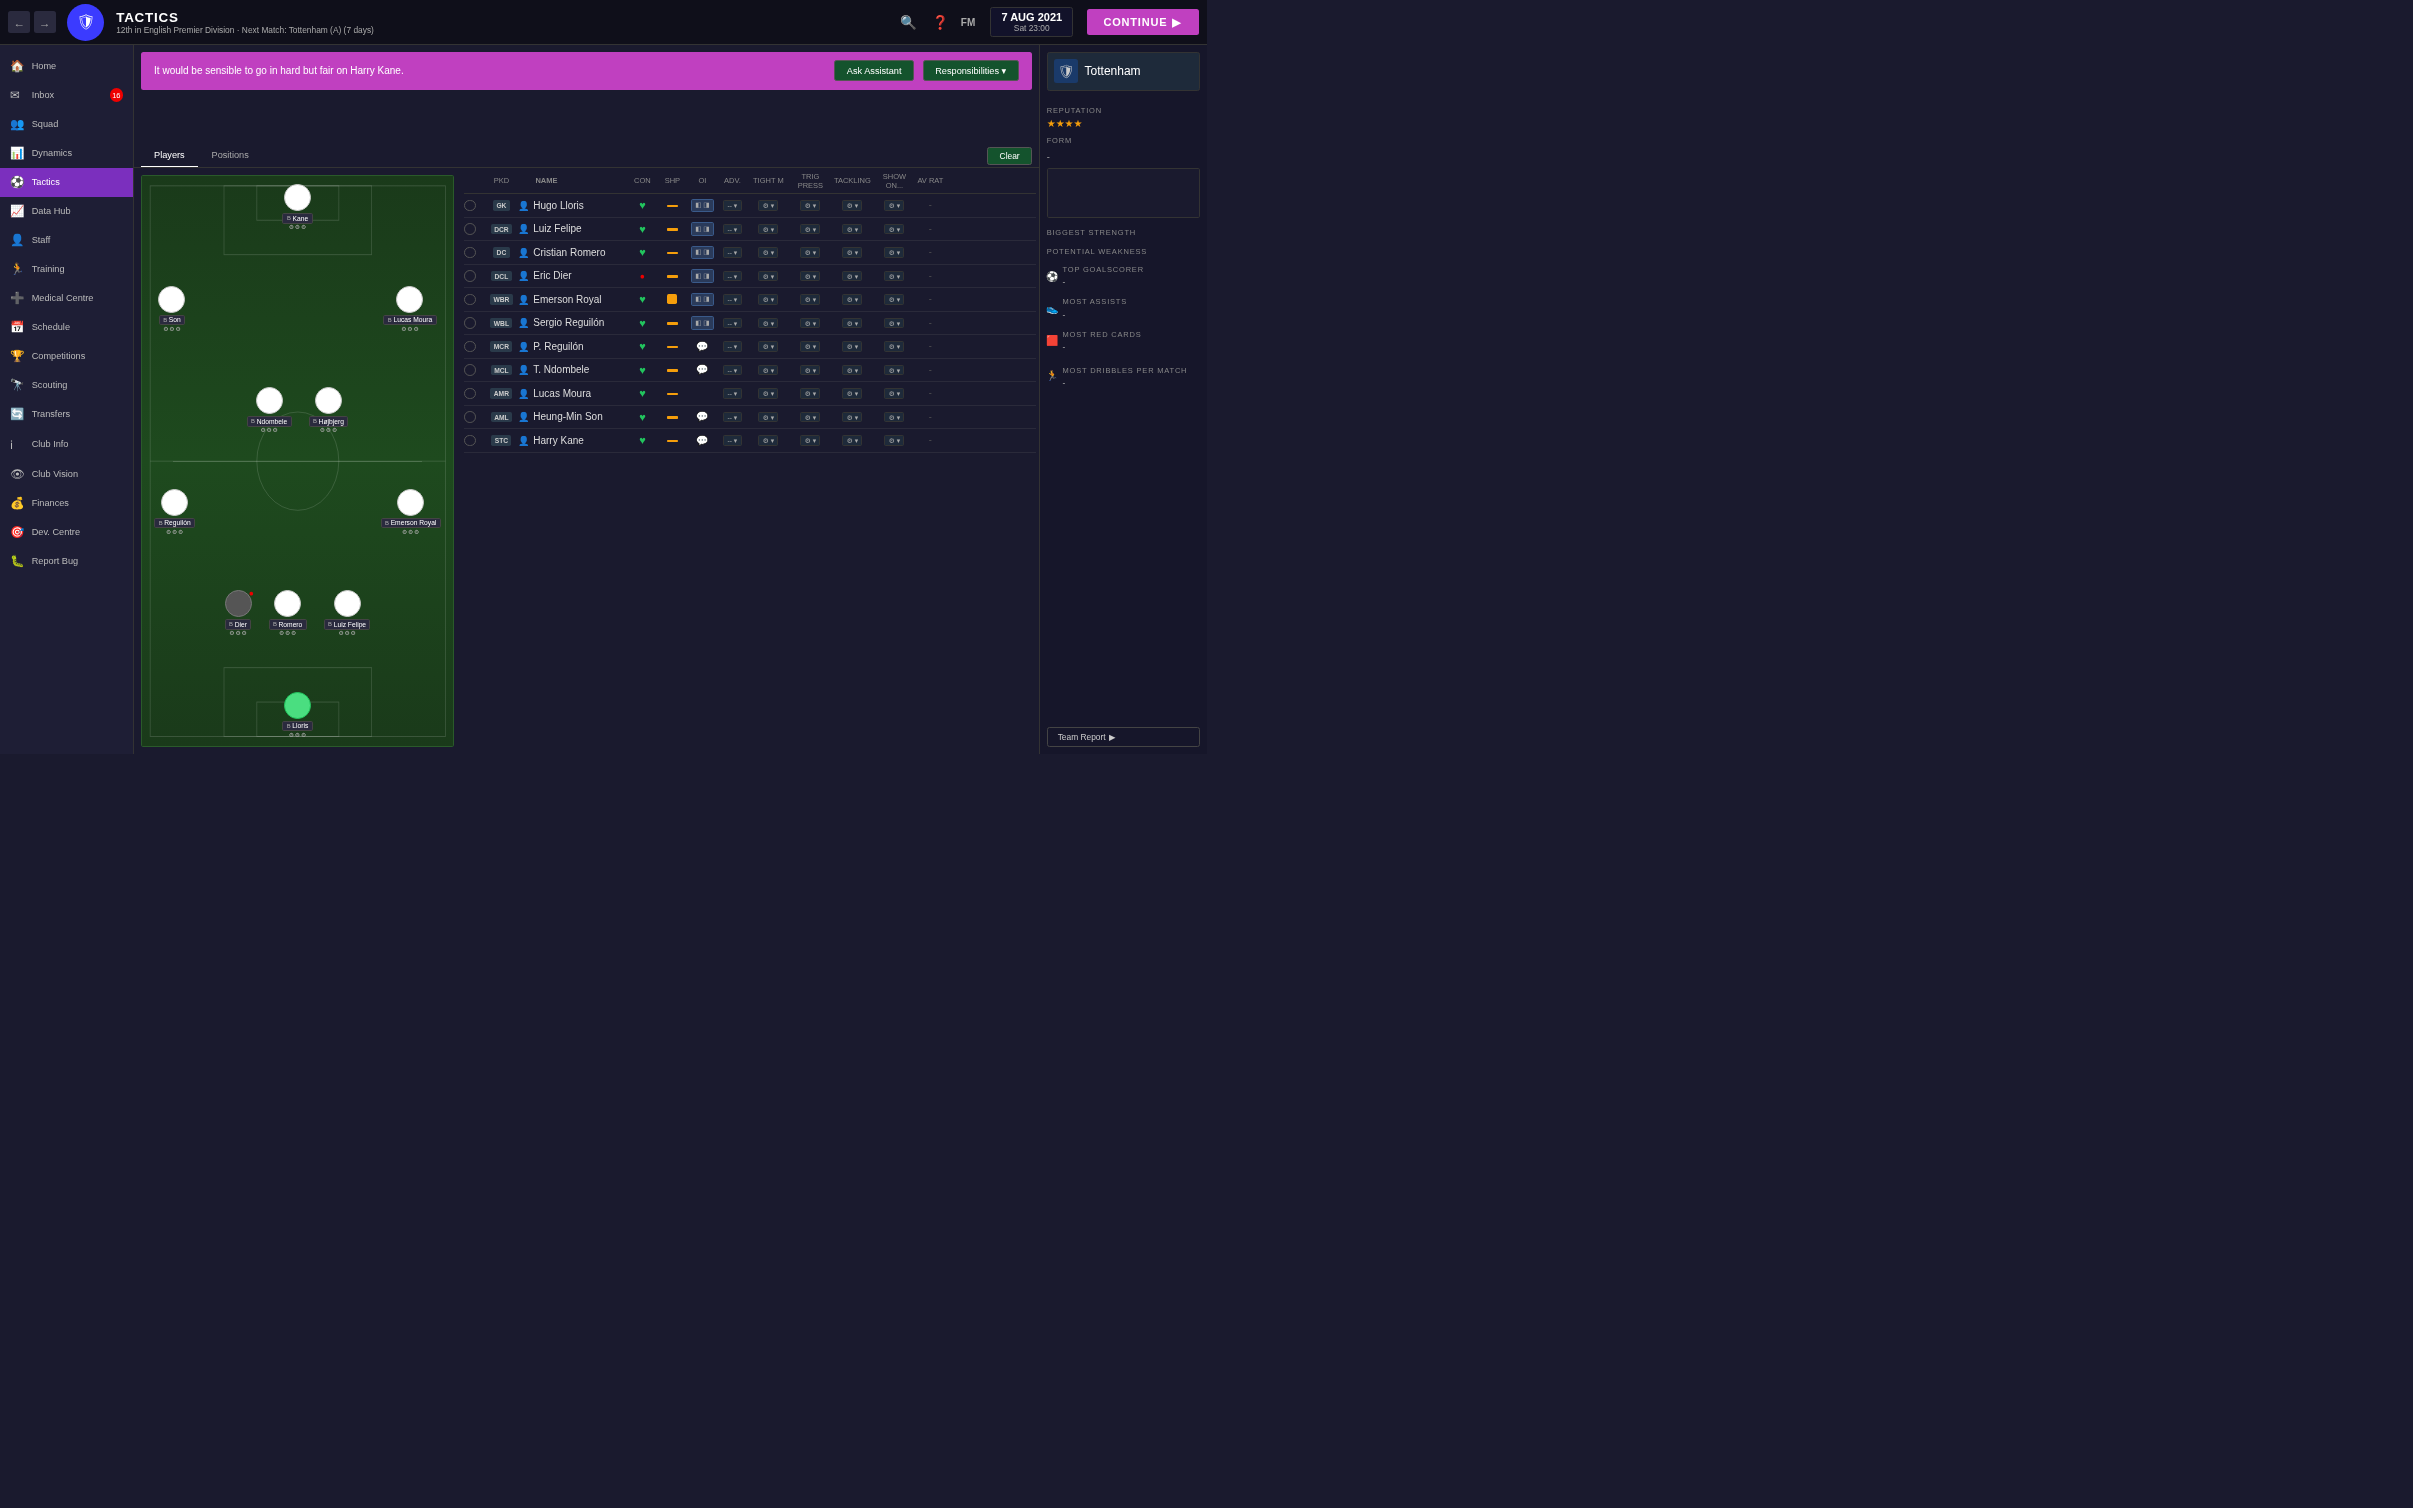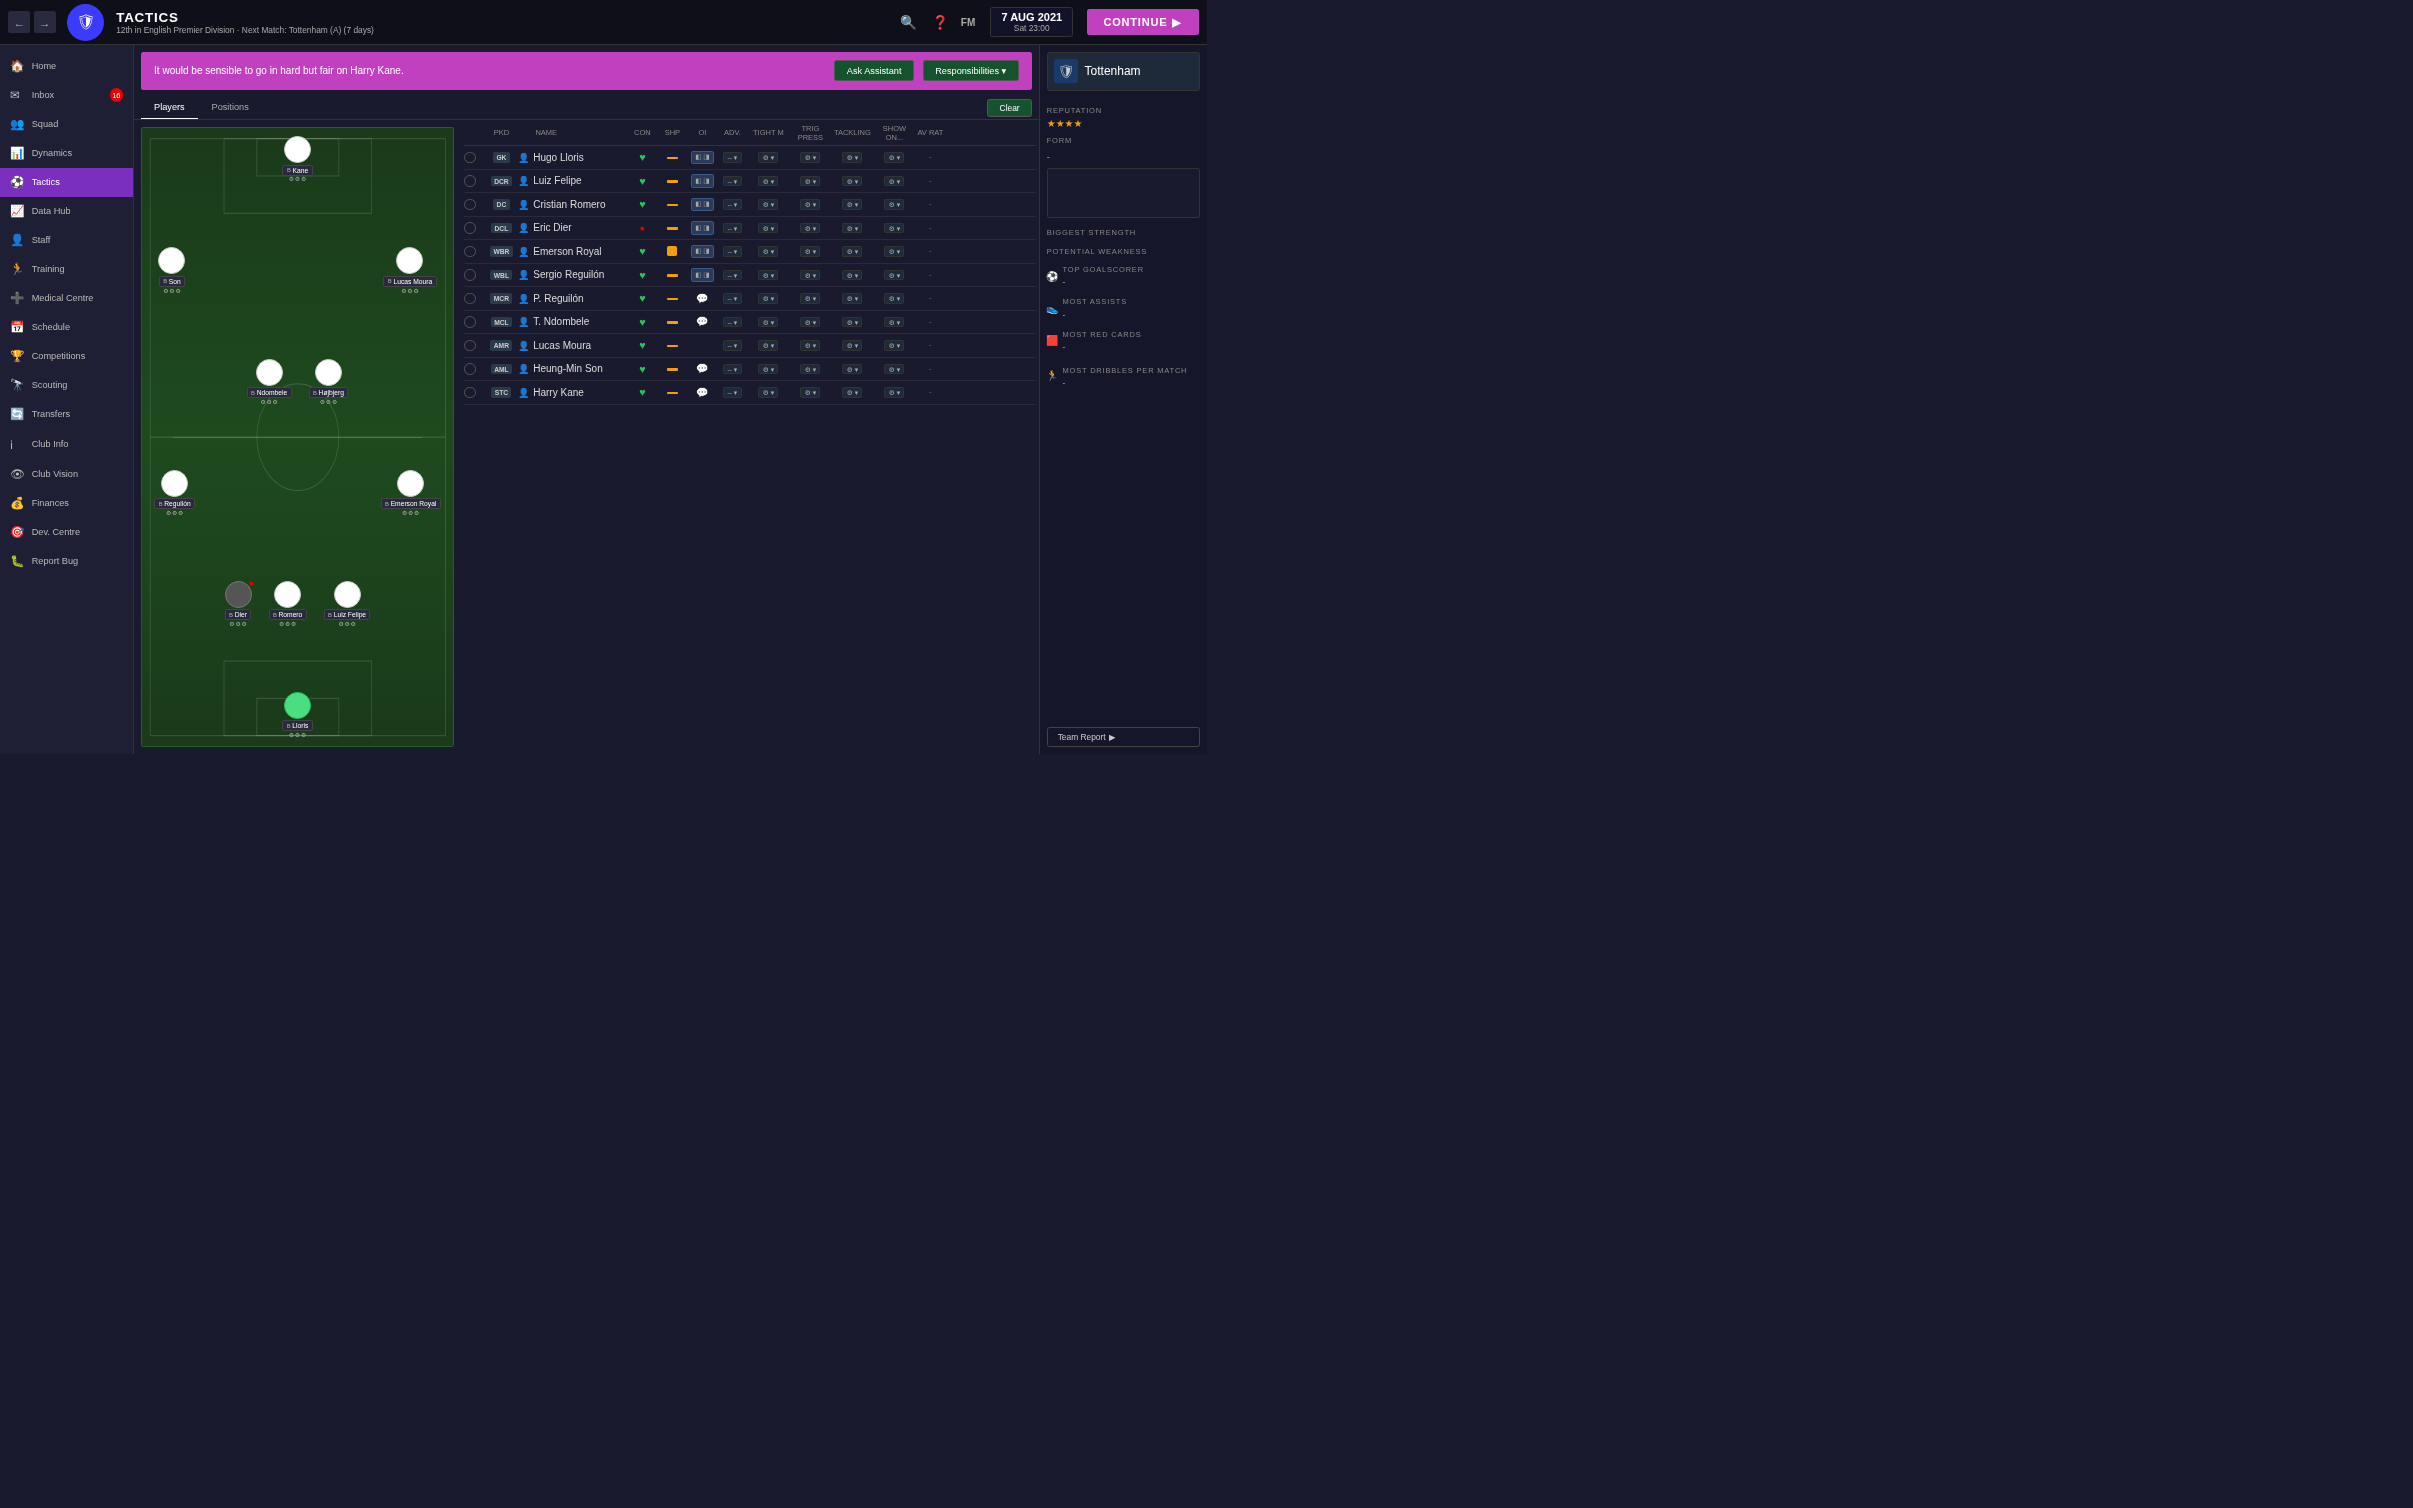--- a/index.html
+++ b/index.html
@@ -227,21 +227,21 @@
           <div class="banner-actions">
             <button class="banner-btn">
               <span>Ask Assistant</span>
             </button>
             <button class="banner-btn">
               <span>Responsibilities</span> <span>▾</span>
             </button>
           </div>
         </div>
 
-        <div class="sub-tabs-row" style="position:relative;display:flex;align-items:center;border-bottom:0.8px solid #333;padding:0 6.7px;">
+        <div class="sub-tabs-row" style="position:relative;display:flex;align-items:center;border-bottom:0.8px solid #333;padding:0 6.7px;margin-top:48px;">
           <div class="sub-tab active">Players</div>
           <div class="sub-tab">Positions</div>
           <button class="banner-btn" style="margin-left:auto;padding:3.4px 11.7px;font-size:8.4px;">Clear</button>
         </div>
 
         <div class="pitch-player-area">
 
           <div class="pitch-container">
             <div class="pitch">
               <svg class="pitch-lines" viewBox="0 0 380 580" preserveAspectRatio="none">
@@ -406,21 +406,21 @@
                 </div>
               </div>
             </div>
           </div>
 
           <div class="player-list">
 
             <div class="player-list-header">
               <div class="col-spacer"></div>
               <div class="col-pos">PKD</div>
-              <div class="col-name" style="padding-left:17px;">NAME</div>
+              <div class="col-name" style="padding-left:17px;font-weight:bold;">NAME</div>
               <div class="col-header">CON</div>
               <div class="col-header">SHP</div>
               <div class="col-header">OI</div>
               <div class="col-header">ADV.</div>
               <div class="col-header-wide">TIGHT M</div>
               <div class="col-header-wide">TRIG PRESS</div>
               <div class="col-header-wide">TACKLING</div>
               <div class="col-header-wide">SHOW ON...</div>
               <div class="col-header">AV RAT</div>
             </div>

